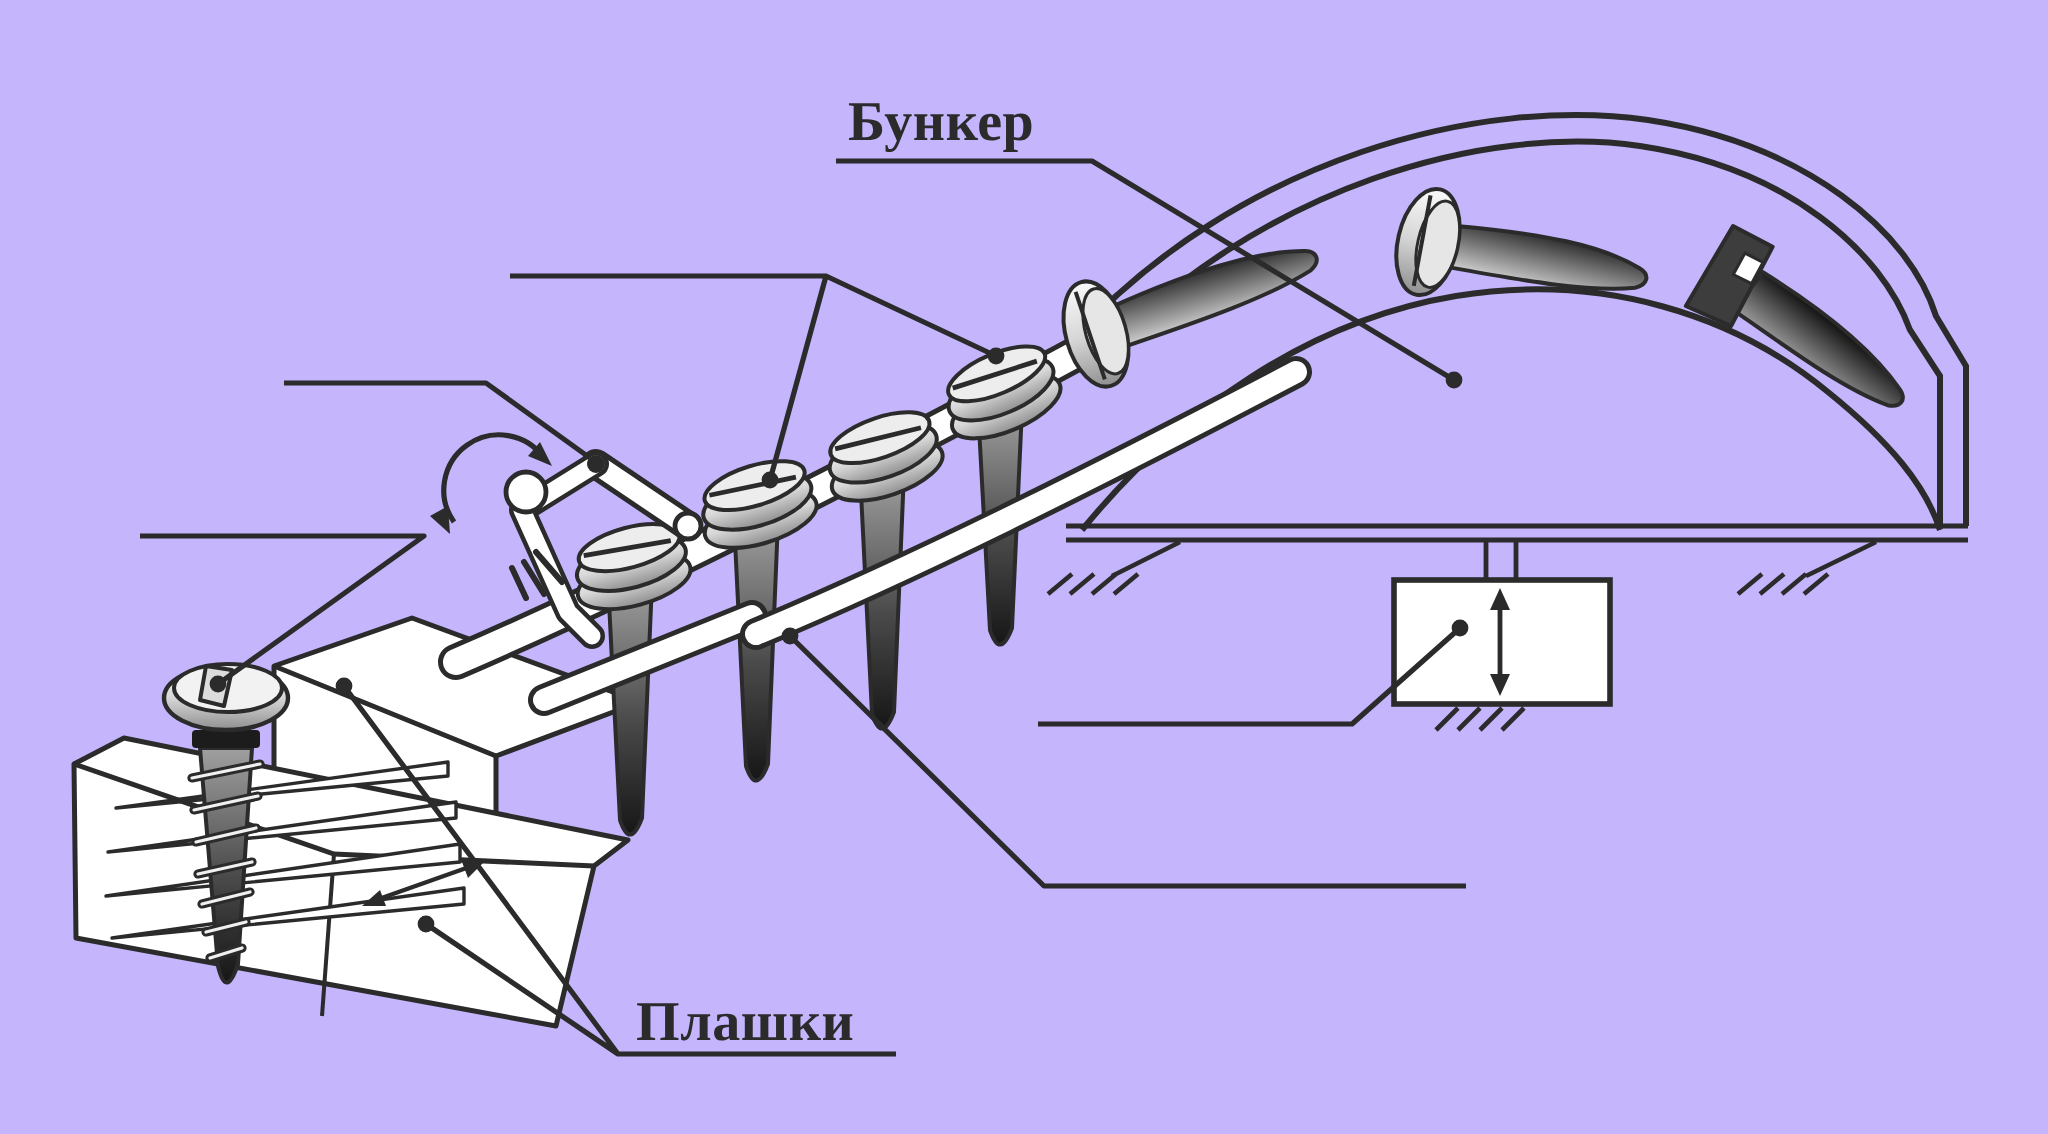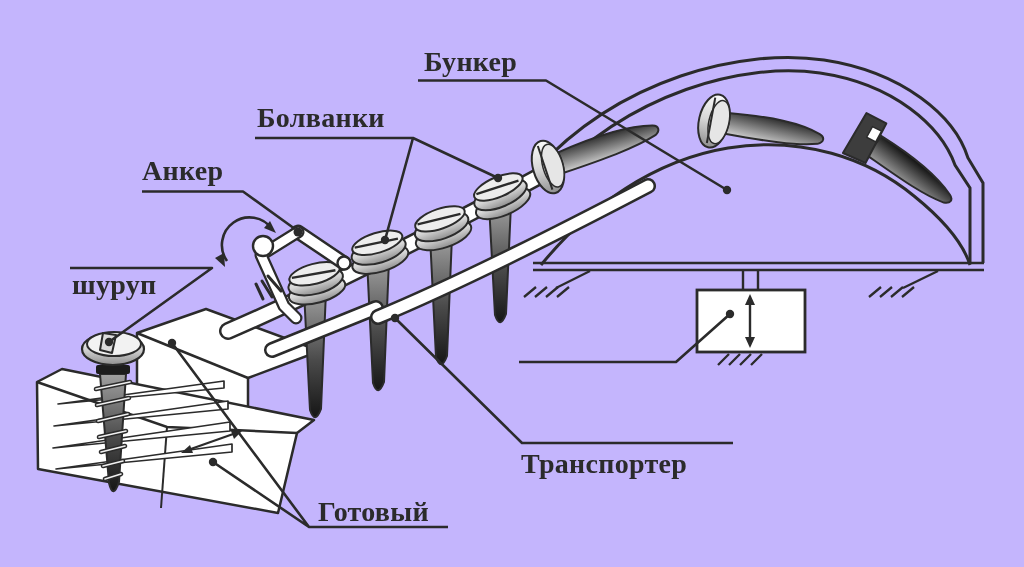--- a/index.html
+++ b/index.html
@@ -217,19 +217,15 @@
     </g>
     <g>
       <path d="M 448,527 L 309,527 L 213,462 M 309,527 L 172,343"></path>
       <circle cx="213" cy="462" r="4.2" fill="#2b2b2b" stroke="none"></circle>
       <circle cx="172" cy="343" r="4.2" fill="#2b2b2b" stroke="none"></circle>
     </g>
   </g>
 </svg>
 
 <div class="lbl" style="left:424px;top:48px">Бункер</div>
-<div class="lbl" style="left:257px;top:104px">Болванки</div>
-<div class="lbl" style="left:142px;top:157px">Анкер</div>
-<div class="lbl" style="left:72px;top:271px">шуруп</div>
-<div class="lbl" style="left:521px;top:450px">Транспортер</div>
-<div class="lbl" style="left:318px;top:498px">Готовый</div>
+<div class="lbl" style="left:318px;top:498px">Плашки</div>
 
 </div>
 
 </body></html>

